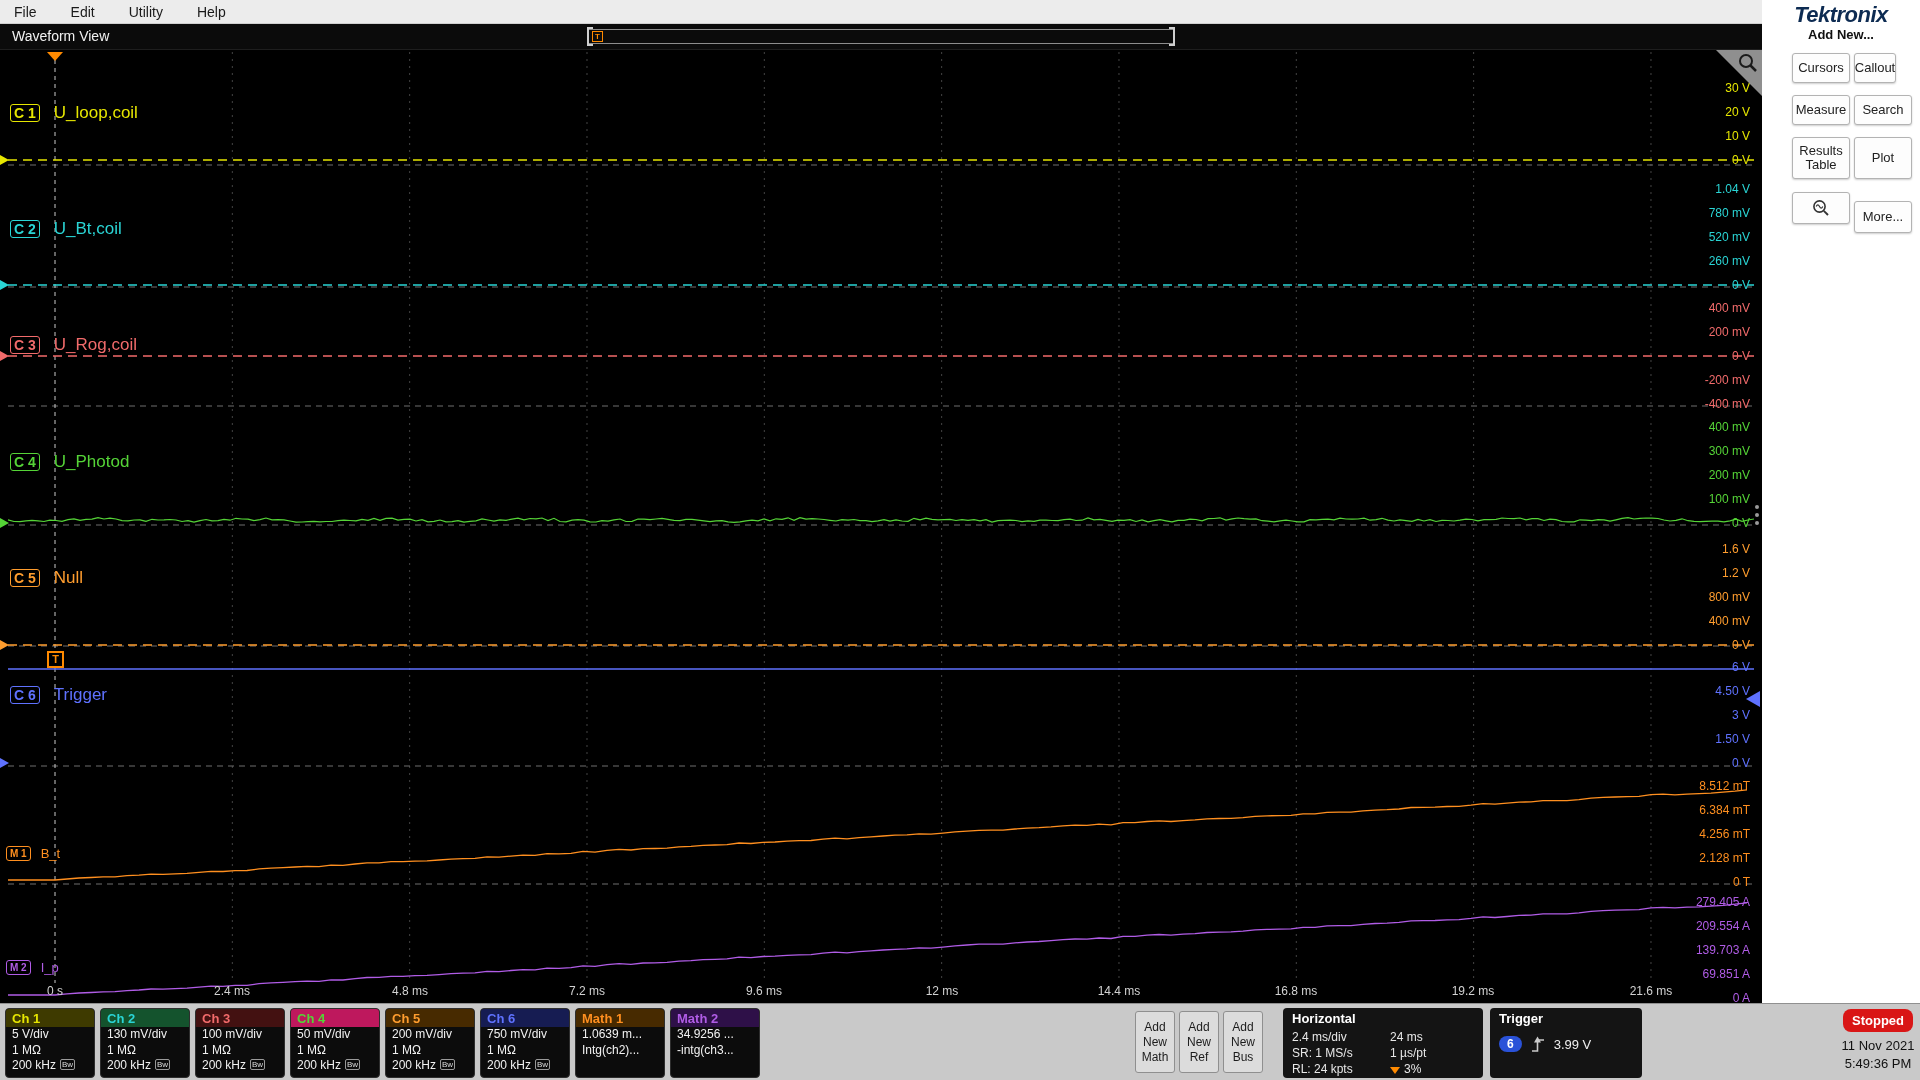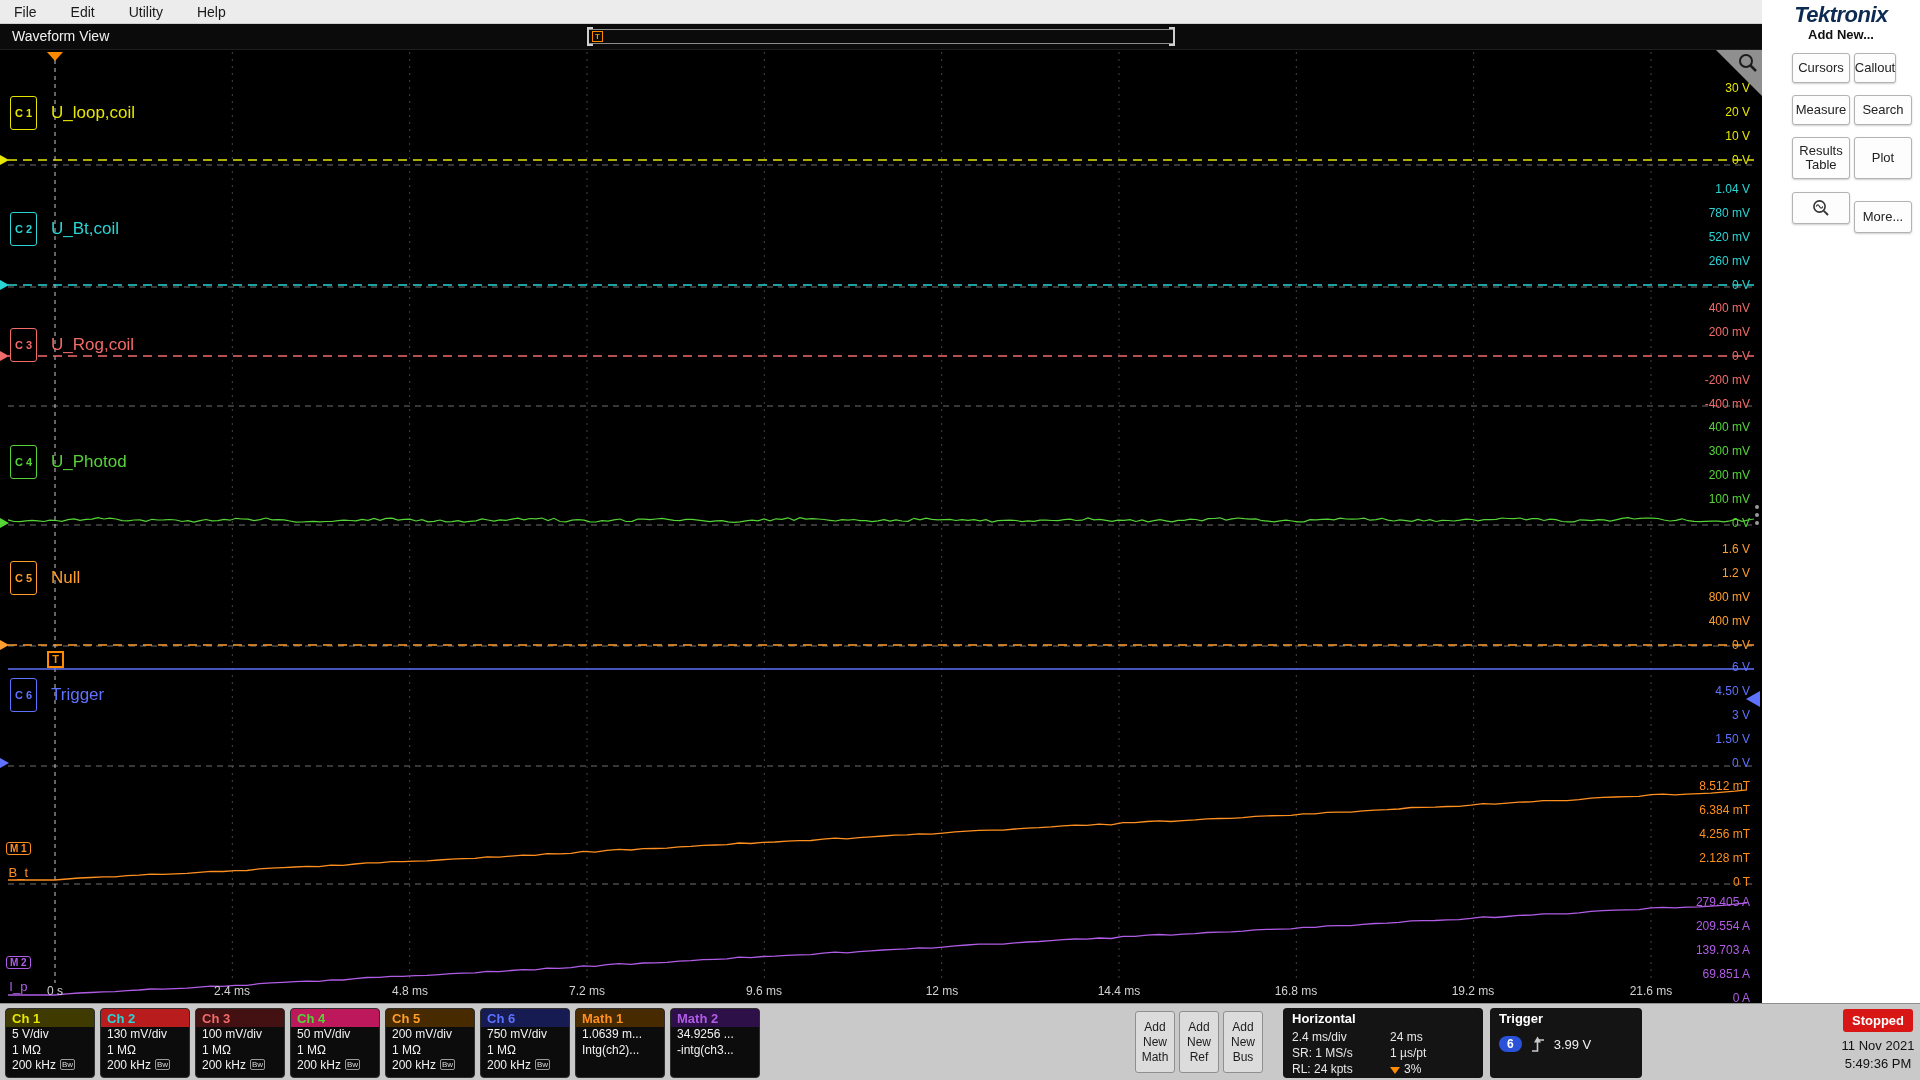--- a/index.html
+++ b/index.html
@@ -14,23 +14,23 @@
   .wv-title { position:absolute; left:12px; top:4px; color:#f2f2f2; font-size:14px; }
   .overview { position:absolute; left:588px; top:5px; width:586px; height:15px; border:1px solid #8d8d8d; }
   .ov-trig { position:absolute; left:3px; top:1px; width:11px; height:11px; border:1px solid #ff8a00; color:#ff8a00; font-size:8px; font-weight:bold; line-height:9px; text-align:center; }
   .ov-endcap { position:absolute; top:-3px; width:6px; height:19px; border:2px solid #cfcfcf; }
   .ov-endcap.left { left:-2px; border-right:none; }
   .ov-endcap.right { right:-2px; border-left:none; }
 
   .plot { position:absolute; top:26px; left:0; width:1762px; height:953px; background:#000; overflow:hidden; }
   #plot-svg { position:absolute; left:0; top:0; z-index:1; }
   .ch-row { position:absolute; left:10px; height:22px; display:flex; align-items:center; gap:14px; pointer-events:auto; }
-  .ch-badge { min-width:27px; height:34px; border:1.5px solid #888; border-radius:3px; background:#000; font-size:11px; font-weight:bold; display:flex; align-items:center; justify-content:center; padding:0 3px; }
+  .ch-badge { min-width:27px; height:18px; border:1.5px solid #888; border-radius:3px; background:#000; font-size:14px; font-weight:bold; display:flex; align-items:center; justify-content:center; padding:0 3px; }
   .ch-name { font-size:17px; }
-  .ch-row.small { gap:10px; left:6px;flex-direction:column; }
+  .ch-row.small { gap:10px; left:6px; }
   .ch-row.small .ch-badge { height:15px; min-width:23px; font-size:10px; }
   .ch-row.small .ch-name { font-size:13px; }
   .scale-label { position:absolute; right:12px; width:100px; text-align:right; font-size:12px; line-height:14px; z-index:2; }
   .time-label { position:absolute; top:934px; width:64px; text-align:center; font-size:12px; color:#d2d2d2; z-index:2; }
   .t-badge { position:absolute; left:47px; top:601px; width:17px; height:17px; border:2px solid #ff8a00; color:#ff8a00; background:#000; font-size:11px; font-weight:bold; text-align:center; line-height:13px; z-index:4; }
   .zoom-corner { position:absolute; right:0; top:0; width:46px; height:46px; background:#8f8f8f; clip-path:polygon(0 0,100% 0,100% 100%); z-index:5; }
   .zoom-corner svg { position:absolute; right:1px; top:1px; }
 
   .sidebar { position:absolute; left:1762px; top:0; width:158px; height:1003px; background:#ffffff; }
   .logo { position:absolute; top:2px; left:0; width:100%; text-align:center; font-size:22px; font-weight:bold; font-style:italic; color:#0d2b52; letter-spacing:-0.5px; }
@@ -49,21 +49,21 @@
   .panel { position:absolute; top:4px; height:70px; background:#141414; border-radius:4px; color:#fff; padding:3px 9px; }
   .panel-title { font-size:13px; font-weight:bold; margin-bottom:3px; }
   .hrow { display:flex; font-size:12px; line-height:16px; color:#e8e8e8; }
   .hrow .l { width:98px; }
   .trig-pos-icon { display:inline-block; width:0; height:0; border-left:5px solid transparent; border-right:5px solid transparent; border-top:7px solid #ff8a00; margin-right:4px; vertical-align:-1px; }
   .trow { display:flex; align-items:center; gap:9px; margin-top:9px; }
   .trig-src { background:#2a52d8; color:#fff; font-size:12px; font-weight:bold; border-radius:8px; padding:1px 8px; }
   .trig-level { font-size:13px; color:#f0f0f0; }
   .arow { display:flex; font-size:12px; line-height:16px; color:#e8e8e8; }
   .arow .l { width:88px; }
-  .stopped { position:absolute; left:1843px; top:5px; width:70px; height:23px; background:#d91616; color:#fff; font-size:13px; font-weight:bold; text-align:center; line-height:23px; border-radius:3px; }
+  .stopped { position:absolute; left:1843px; top:5px; width:70px; height:23px; background:#d91616; color:#fff; font-size:13px; font-weight:bold; text-align:center; line-height:23px; border-radius:8px; }
   .date-label { position:absolute; left:1834px; top:34px; width:88px; text-align:center; font-size:13px; color:#101010; }
   .time-label-b { position:absolute; left:1834px; top:52px; width:88px; text-align:center; font-size:13px; color:#101010; }
 </style>
 </head>
 <body>
 
 <div class="menubar">
     <div class="menu-item">File</div>
     <div class="menu-item">Edit</div>
     <div class="menu-item">Utility</div>
@@ -235,21 +235,21 @@
 
 <div class="bottombar">
   <div id="badges">
       <div class="badge" style="left: 5px;">
         <div class="badge-header" style="color: rgb(230, 230, 0); background: rgb(62, 58, 0);">Ch 1</div>
         <div class="badge-line">5 V/div</div>
         <div class="badge-line">1 MΩ</div>
         <div class="badge-line">200 kHz<span class="bw">Bw</span></div>
       </div>
       <div class="badge" style="left: 100px;">
-        <div class="badge-header" style="color: rgb(42, 213, 213); background: #b91c1c;">Ch 2</div>
+        <div class="badge-header" style="color: rgb(42, 213, 213); background: #14532d;">Ch 2</div>
         <div class="badge-line">130 mV/div</div>
         <div class="badge-line">1 MΩ</div>
         <div class="badge-line">200 kHz<span class="bw">Bw</span></div>
       </div>
       <div class="badge" style="left: 195px;">
         <div class="badge-header" style="color: rgb(242, 107, 107); background: rgb(67, 17, 17);">Ch 3</div>
         <div class="badge-line">100 mV/div</div>
         <div class="badge-line">1 MΩ</div>
         <div class="badge-line">200 kHz<span class="bw">Bw</span></div>
       </div>

